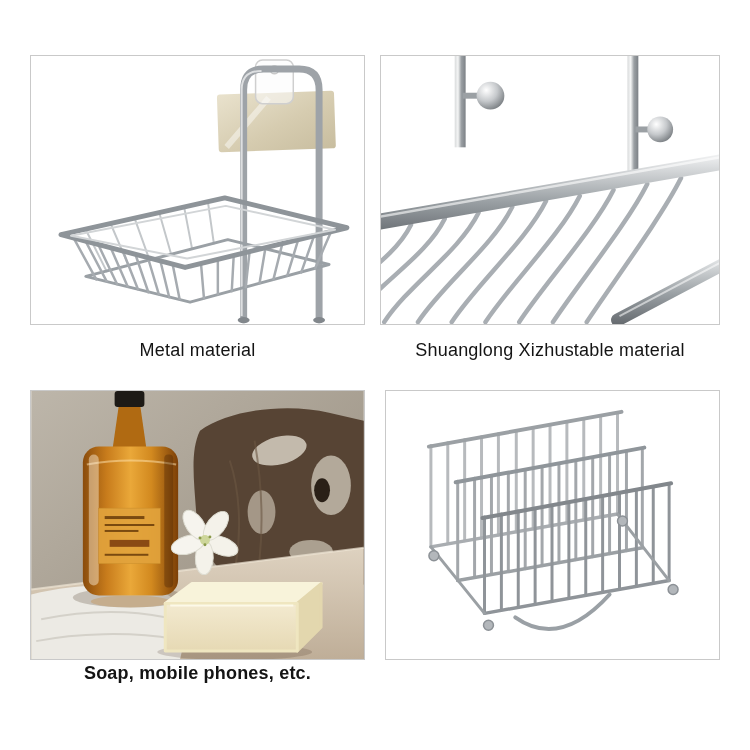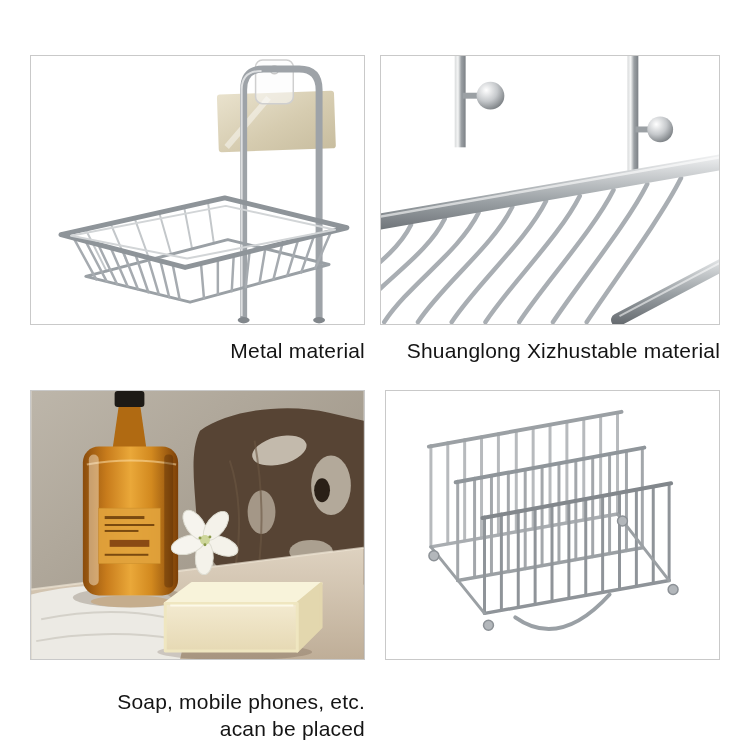--- a/index.html
+++ b/index.html
@@ -10,26 +10,26 @@
   .tile{
     position:absolute;margin:0;padding:0;border:1px solid #c9c9c9;
     background:#ffffff;box-sizing:border-box;overflow:hidden;
   }
   .tile svg{display:block;width:100%;height:100%;}
   #tile-tl{left:30px;top:55px;width:335px;height:270px;}
   #tile-tr{left:380px;top:55px;width:340px;height:270px;}
   #tile-bl{left:30px;top:390px;width:335px;height:270px;}
   #tile-br{left:385px;top:390px;width:335px;height:270px;}
   .caption{
-    position:absolute;text-align:right;color:#141414;
-    font-size:21px;line-height:27px;letter-spacing:0.2px;
+    position:absolute;text-align:center;color:#141414;
+    font-size:18px;line-height:27px;letter-spacing:0.2px;
   }
   #cap-tl{left:30px;top:337px;width:335px;}
   #cap-tr{left:380px;top:337px;width:340px;}
-  #cap-bl{left:30px;top:688px;width:335px;}
+  #cap-bl{left:30px;top:660px;width:335px;font-weight:bold;}
   #cap-br{left:385px;top:677px;width:335px;}
 </style>
 </head>
 <body>
 
 <div class="canvas">
 
   <figure class="tile" id="tile-tl">
     <svg viewBox="0 0 335 270" xmlns="http://www.w3.org/2000/svg">
       <defs>
@@ -248,16 +248,15 @@
         <circle cx="103" cy="236" r="5"></circle>
         <circle cx="289" cy="200" r="5"></circle>
       </g>
     </svg>
   </figure>
 
   <div class="caption" id="cap-tl">Metal material</div>
   <div class="caption" id="cap-tr">Shuanglong Xizhustable material</div>
   <div class="caption" id="cap-bl">
     <div>Soap, mobile phones, etc.</div>
-    <div>acan be placed</div>
   </div>
 
 </div>
 
 </body></html>

